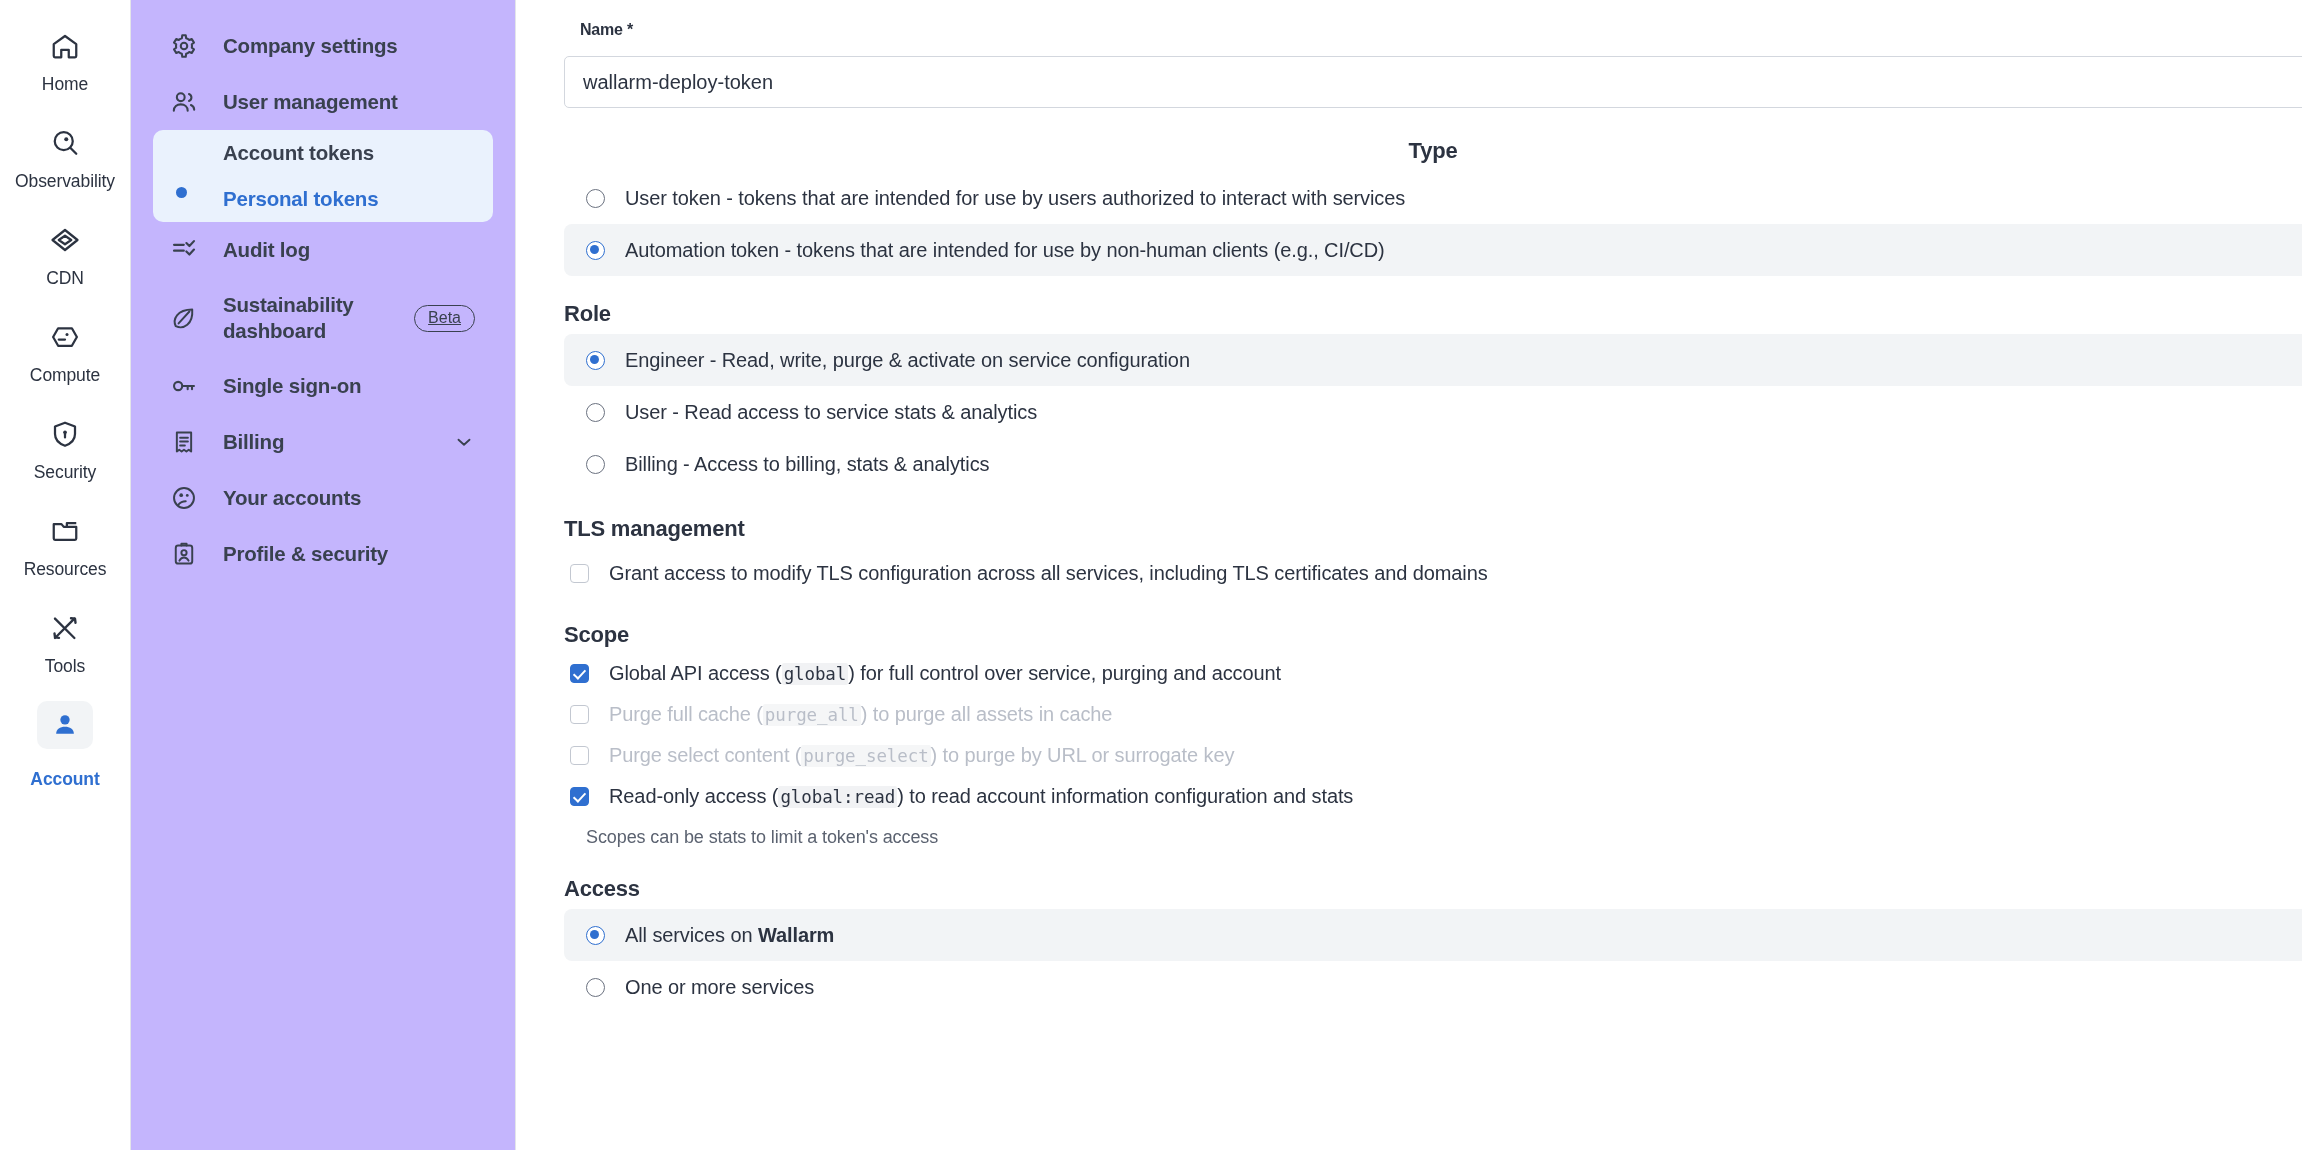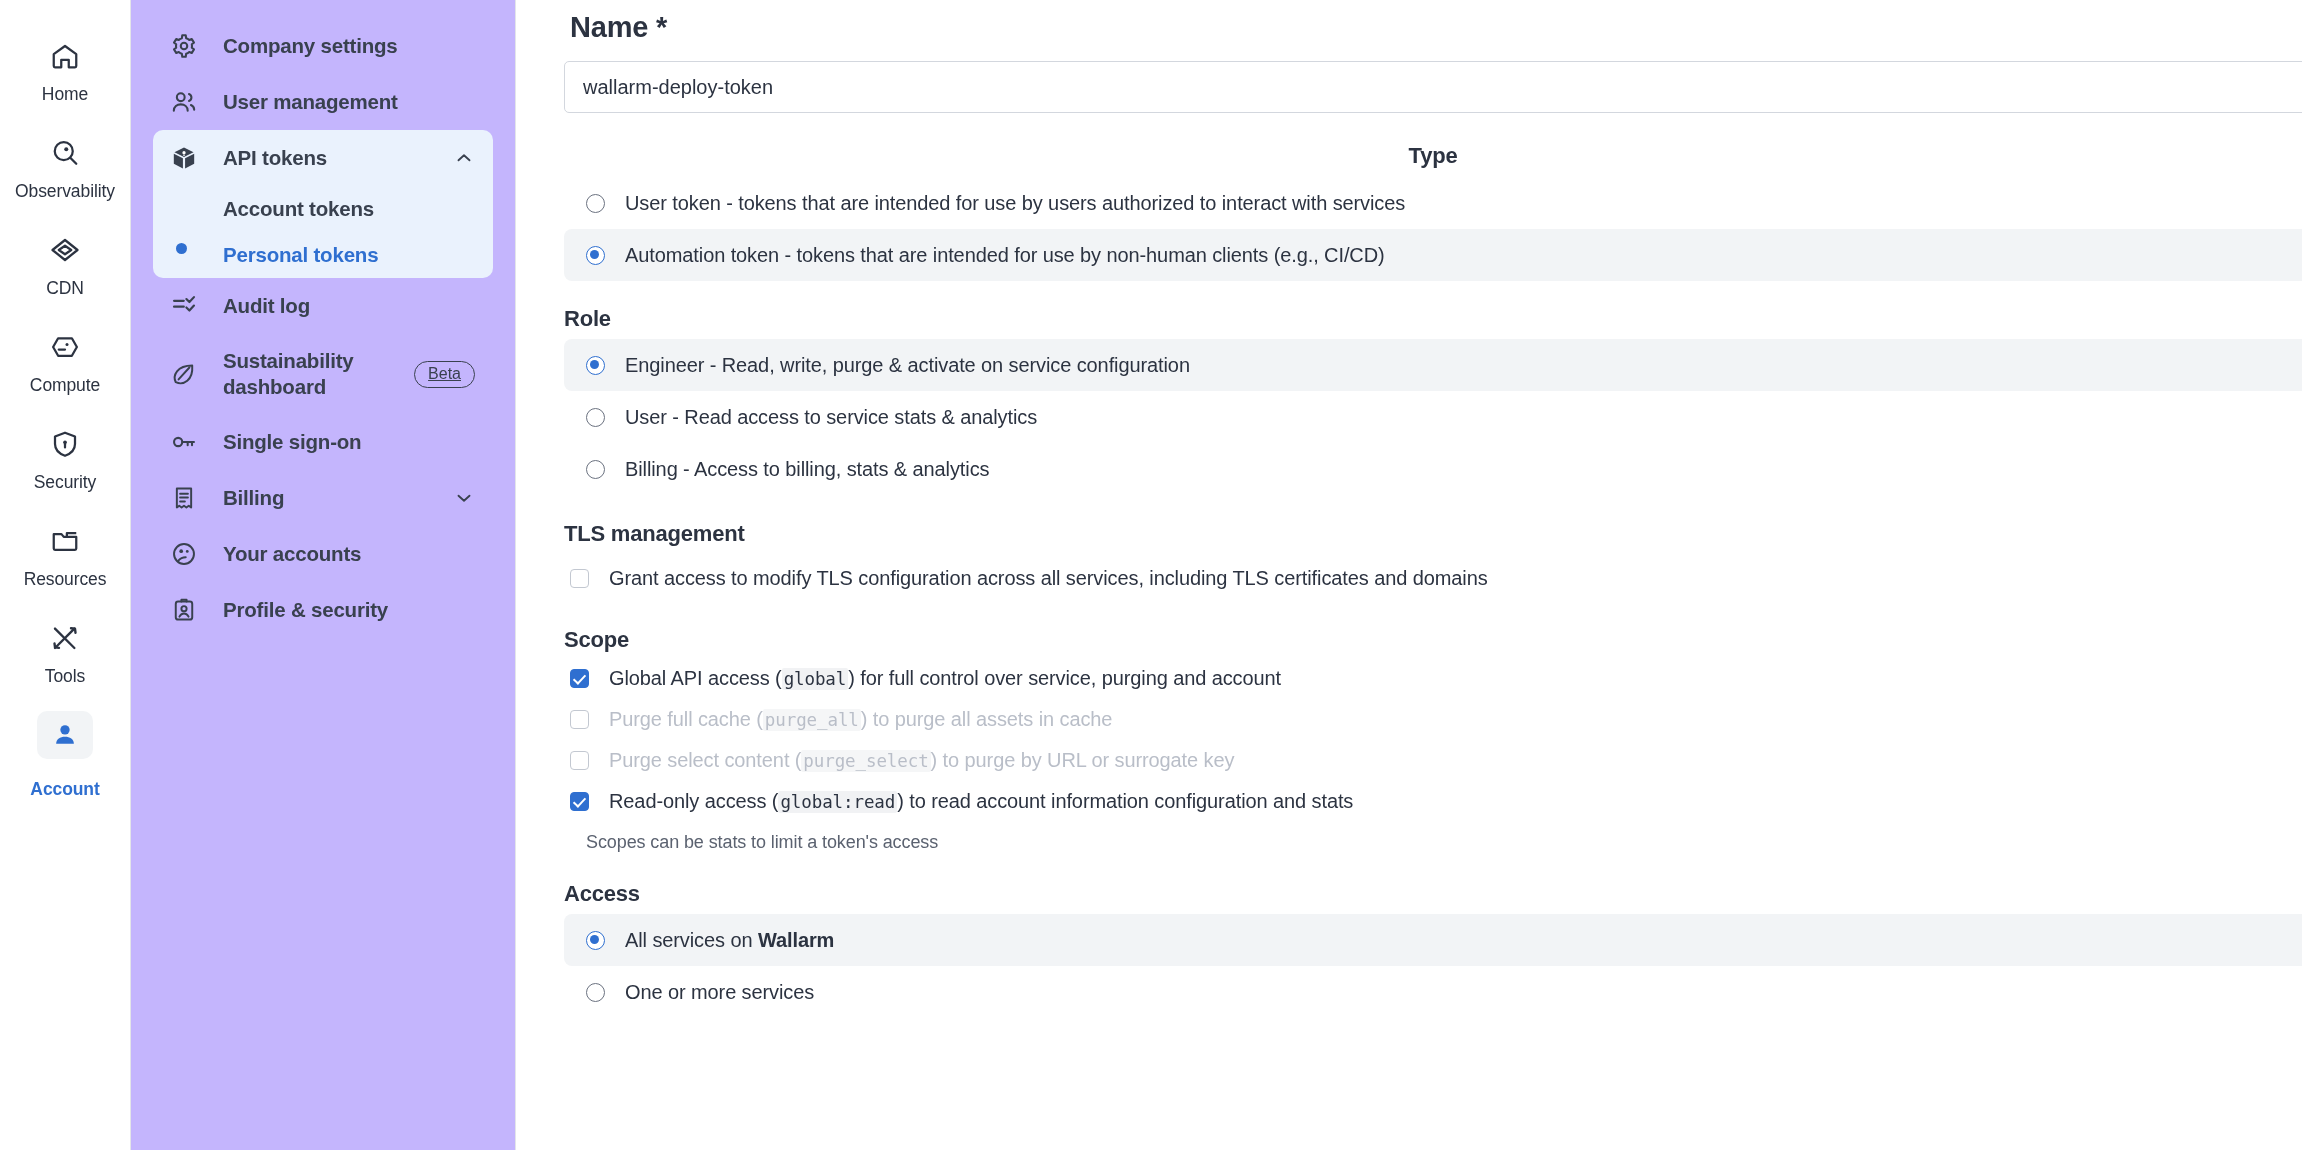--- a/index.html
+++ b/index.html
@@ -13,21 +13,21 @@
     color: #2c3341;
   }
   .app { display: flex; width: 2302px; height: 1150px; }
 
   
   .rail {
     width: 131px;
     flex: 0 0 131px;
     border-right: 1px solid #e3e5e9;
     background: #ffffff;
-    padding-top: 32px;
+    padding-top: 22px;
     display: flex;
     flex-direction: column;
     align-items: center;
   }
   .rail-item {
     width: 100%;
     display: flex;
     flex-direction: column;
     align-items: center;
     margin-bottom: 24px;
@@ -112,24 +112,24 @@
   .sub-row.active .sub-text { color: #2f6fd0; }
 
   
   .main {
     flex: 1 1 auto;
     padding: 0 0 0 48px;
     overflow: hidden;
     position: relative;
   }
   .field-label {
-    font-size: 29px;
+    font-size: 16px;
     font-weight: bold;
     color: #2c3341;
-    margin: 6px;
+    margin: 16px;
     padding-top: 5px;
     letter-spacing: -0.2px;
   }
   .sec-title {
     font-size: 22px;
     font-weight: bold;
     color: #2c3341;
     letter-spacing: -0.2px;
   }
   .text-input {
@@ -331,36 +331,20 @@
           <circle cx="9" cy="7.6" r="3.6"></circle>
           <path d="M2.6 20c0-3.6 2.9-5.8 6.4-5.8s6.4 2.2 6.4 5.8"></path>
           <path d="M16.6 4.6a3.4 3.4 0 0 1 0 6.4"></path>
           <path d="M18.4 14.8c1.8.7 3 2.2 3 4.4"></path>
         </svg>
       </span>
       <span class="nav-text">User management</span>
     </div>
 
     <div class="nav-group open">
-      <div class="nav-row">
-        <span class="nav-ico">
-          <svg width="26" height="26" viewBox="0 0 24 24" fill="currentColor">
-            <path d="M12 2.2 3.2 6.6 12 11l8.8-4.4z"></path>
-            <path d="M2.6 8v9.2L11 21.6V12.3zM21.4 8 13 12.3v9.3l8.4-4.4z"></path>
-            <circle cx="12" cy="7.1" r="1.5" fill="#ffffff"></circle>
-            <path d="M12 8.3 13.1 10h-2.2z" fill="#ffffff"></path>
-          </svg>
-        </span>
-        <span class="nav-text">API tokens</span>
-        <span class="nav-chev">
-          <svg width="22" height="22" viewBox="0 0 24 24" fill="none" stroke="currentColor" stroke-width="2" stroke-linecap="round" stroke-linejoin="round">
-            <path d="M6 14.5 12 9l6 5.5"></path>
-          </svg>
-        </span>
-      </div>
 
       <div class="sub-row">
         <span class="sub-dot"></span>
         <span class="sub-text">Account tokens</span>
       </div>
 
       <div class="sub-row active">
         <span class="sub-dot">
             <i class="dot"></i>
           </span>

